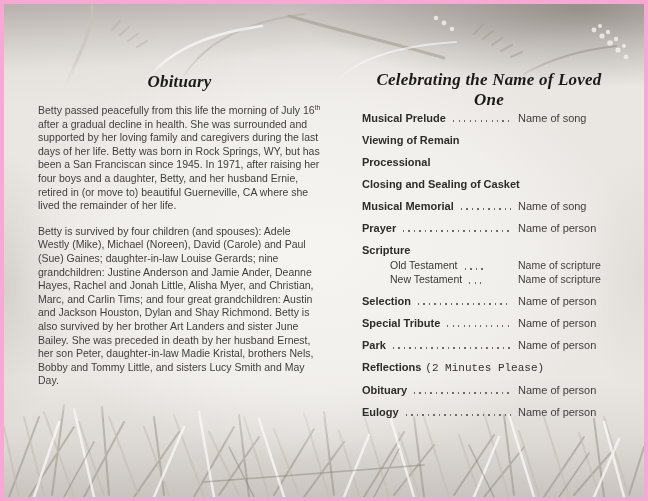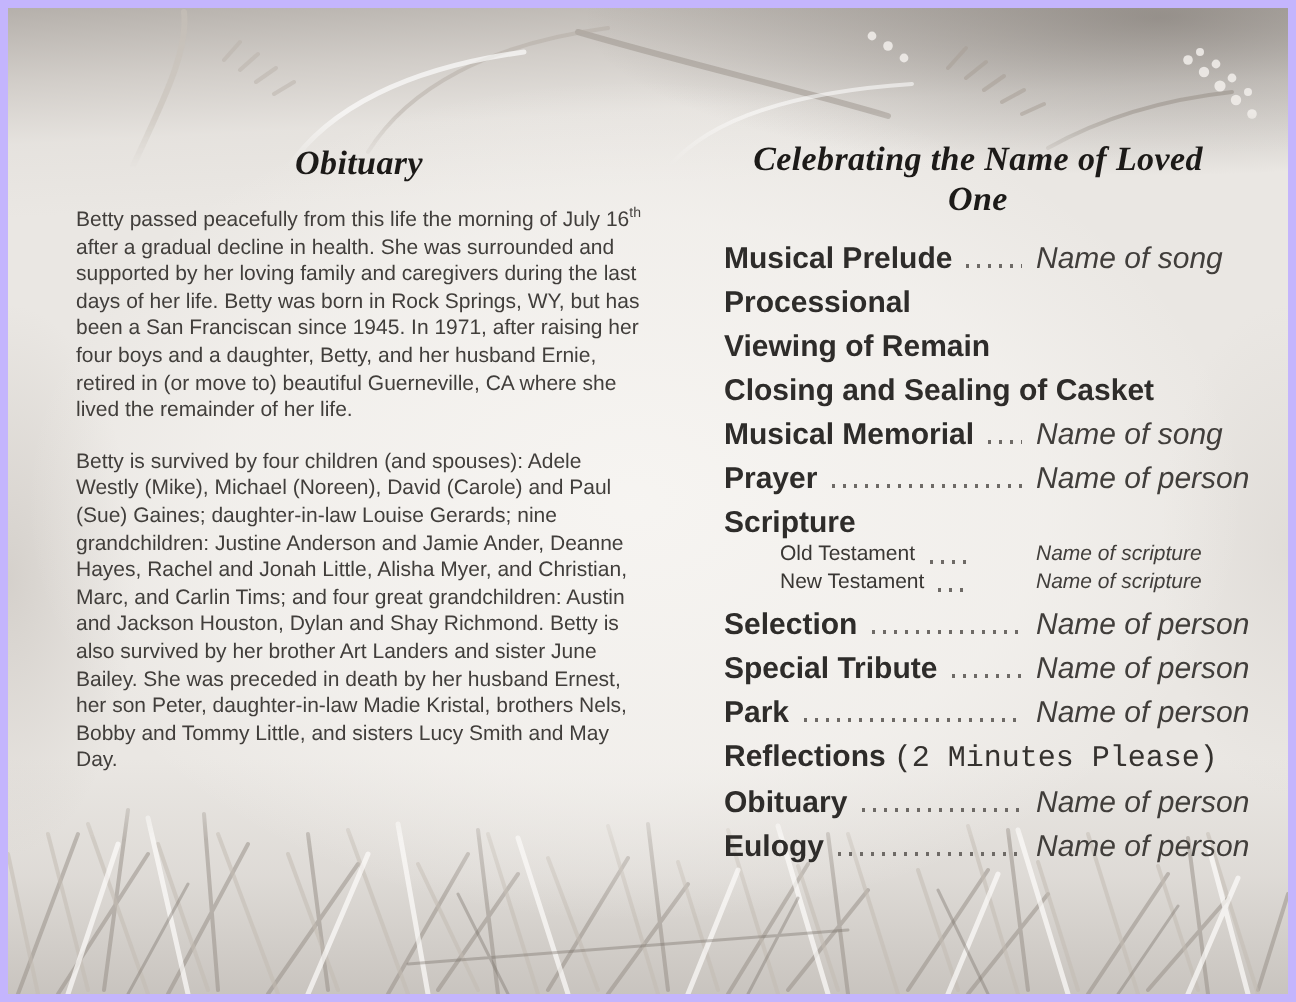--- a/index.html
+++ b/index.html
@@ -1,17 +1,17 @@
 <!DOCTYPE html>
 <html><head>
 <meta charset="utf-8">
 <style>
   html,body{margin:0;padding:0;background:#ffffff;}
   .sheet{
-    position:relative;width:648px;height:501px;background:#c4b5fd;overflow:hidden;
+    position:relative;width:648px;height:501px;background:#f9a8d4;overflow:hidden;
     font-family:"Liberation Sans",sans-serif;
   }
   
   .photo{
     position:absolute;left:4px;top:4px;right:4px;bottom:4px;
     background:
       radial-gradient(ellipse 45% 16% at 90% 1%, rgba(92,85,79,0.50), rgba(92,85,79,0) 100%),
       linear-gradient(177deg, rgba(108,100,93,0.42) 0%, rgba(139,131,124,0.26) 7%, rgba(198,193,188,0.12) 13%, rgba(232,229,226,0) 20%),
       radial-gradient(ellipse 10% 28% at 0% 58%, rgba(158,150,142,0.28), rgba(158,150,142,0) 100%),
       radial-gradient(ellipse 10% 25% at 100% 55%, rgba(190,184,178,0.22), rgba(190,184,178,0) 100%),
@@ -30,34 +30,34 @@
     background:radial-gradient(ellipse 58% 52% at 49% 50%, rgba(247,245,242,0.95) 0%, rgba(247,245,242,0.55) 55%, rgba(247,245,242,0) 82%);
   }
   
   .col{position:absolute;}
   .left-col{left:38px;top:72px;width:283px;}
   .right-col{left:362px;top:70px;width:254px;}
   .page-title{
     font-family:"Liberation Serif",serif;font-style:italic;font-weight:bold;
     font-size:17px;color:#1c1a18;text-align:center;margin:0 0 12px 0;letter-spacing:0.2px;
   }
-  .right-col .page-title{margin-bottom:13px;}
+  .right-col .page-title{margin-bottom:1px;}
   .body-para{
     margin:0 0 12px 0;font-size:10.5px;line-height:13.6px;color:#413e3b;text-align:left;
   }
   .body-para sup{font-size:7px;line-height:0;}
   
-  .svc-row{display:flex;align-items:baseline;margin:0 0 8px 0;font-size:15px;line-height:14px;}
+  .svc-row{display:flex;align-items:baseline;margin:0 0 8px 0;font-size:11px;line-height:14px;}
   .svc-label{font-weight:bold;color:#2e2c2a;white-space:nowrap;}
   .svc-suffix{margin-left:4px;color:#35322f;white-space:nowrap;font-family:Liberation Mono, monospace;}
   .svc-leader{
     flex:1 1 auto;height:2px;margin:0 7px 3px 7px;align-self:flex-end;
     background:repeating-linear-gradient(to right,#6e6a66 0 1.4px,transparent 1.4px 5.5px);
   }
-  .svc-value{flex:0 0 auto;width:98px;color:#413e3b;white-space:nowrap;font-style:italic;}
+  .svc-value{flex:0 0 auto;width:98px;color:#413e3b;white-space:nowrap;}
   .svc-group{margin:0 0 8px 0;}
   .svc-group .svc-row.header{margin-bottom:2px;align-items:flex-end;}
   .svc-subrow{display:flex;align-items:flex-end;margin:0 0 1px 28px;font-size:10.5px;line-height:13px;}
   .svc-subrow .svc-sublabel{color:#3a3734;white-space:nowrap;}
   .svc-subrow .svc-leader{margin-bottom:2.5px;}
   .svc-subrow .svc-value{width:98px;padding-left:28px;}
 </style>
 </head>
 <body>
 
@@ -114,25 +114,25 @@
 
     <div>
 
       <div class="svc-row">
         <span class="svc-label">Musical Prelude</span>
         <span class="svc-leader"></span>
         <span class="svc-value">Name of song</span>
       </div>
 
       <div class="svc-row">
+        <span class="svc-label">Viewing of Remain</span>
+      </div>
+
+      <div class="svc-row">
         <span class="svc-label">Processional</span>
-      </div>
-
-      <div class="svc-row">
-        <span class="svc-label">Viewing of Remain</span>
       </div>
 
       <div class="svc-row">
         <span class="svc-label">Closing and Sealing of Casket</span>
       </div>
 
       <div class="svc-row">
         <span class="svc-label">Musical Memorial</span>
         <span class="svc-leader"></span>
         <span class="svc-value">Name of song</span>

